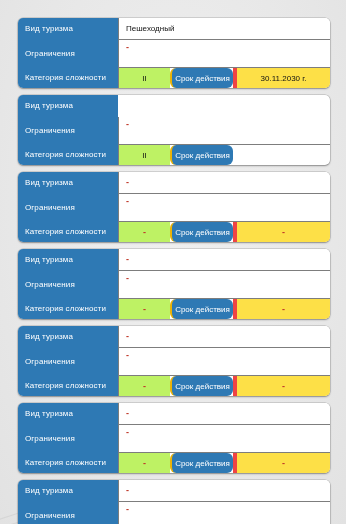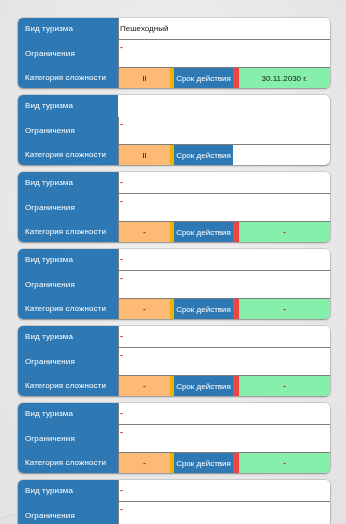--- a/index.html
+++ b/index.html
@@ -63,55 +63,56 @@
   }
   .row-3 .lbl { border-bottom:none; }
 
   .val {
     flex:1 1 auto;
     background:#ffffff;
     border-bottom:1px solid #7d7d7d;
     border-left:1px solid #7d7d7d;
     display:flex;
     align-items:center;
-    padding-left:1px;
+    padding-left:7px;
     font-size:8px;
     color:#111111;
     white-space:nowrap;
     overflow:hidden;
   }
   .row-2 .val { align-items:flex-start; padding-top:3px; }
 
   
   .cat-val {
     flex:0 0 52px;
-    background:#fdba74;
+    background:#bef264;
     border-left:1px solid #7d7d7d;
     display:flex;
     align-items:center;
     justify-content:center;
     font-size:8px;
     color:#111111;
     text-align:center;
   }
   .term-lbl {
     flex:0 0 63px;
     background:#2e79b4;
     color:#ffffff;
     font-size:8px;
     display:flex;
     align-items:center;
     justify-content:center;
     white-space:nowrap;
-    border-left:4px solid #eab308;
+    border-left:2px solid #eab308;
+    border-radius:6px;
   }
   .term-val {
     flex:1 1 auto;
-    background:#86efac;
-    border-left:6px solid #ef4444;
+    background:#fde047;
+    border-left:4px solid #ef4444;
     display:flex;
     align-items:center;
     justify-content:center;
     font-size:8px;
     color:#111111;
     white-space:nowrap;
   }
   .dash {
     color:#c0392b;
     font-size:9px;

